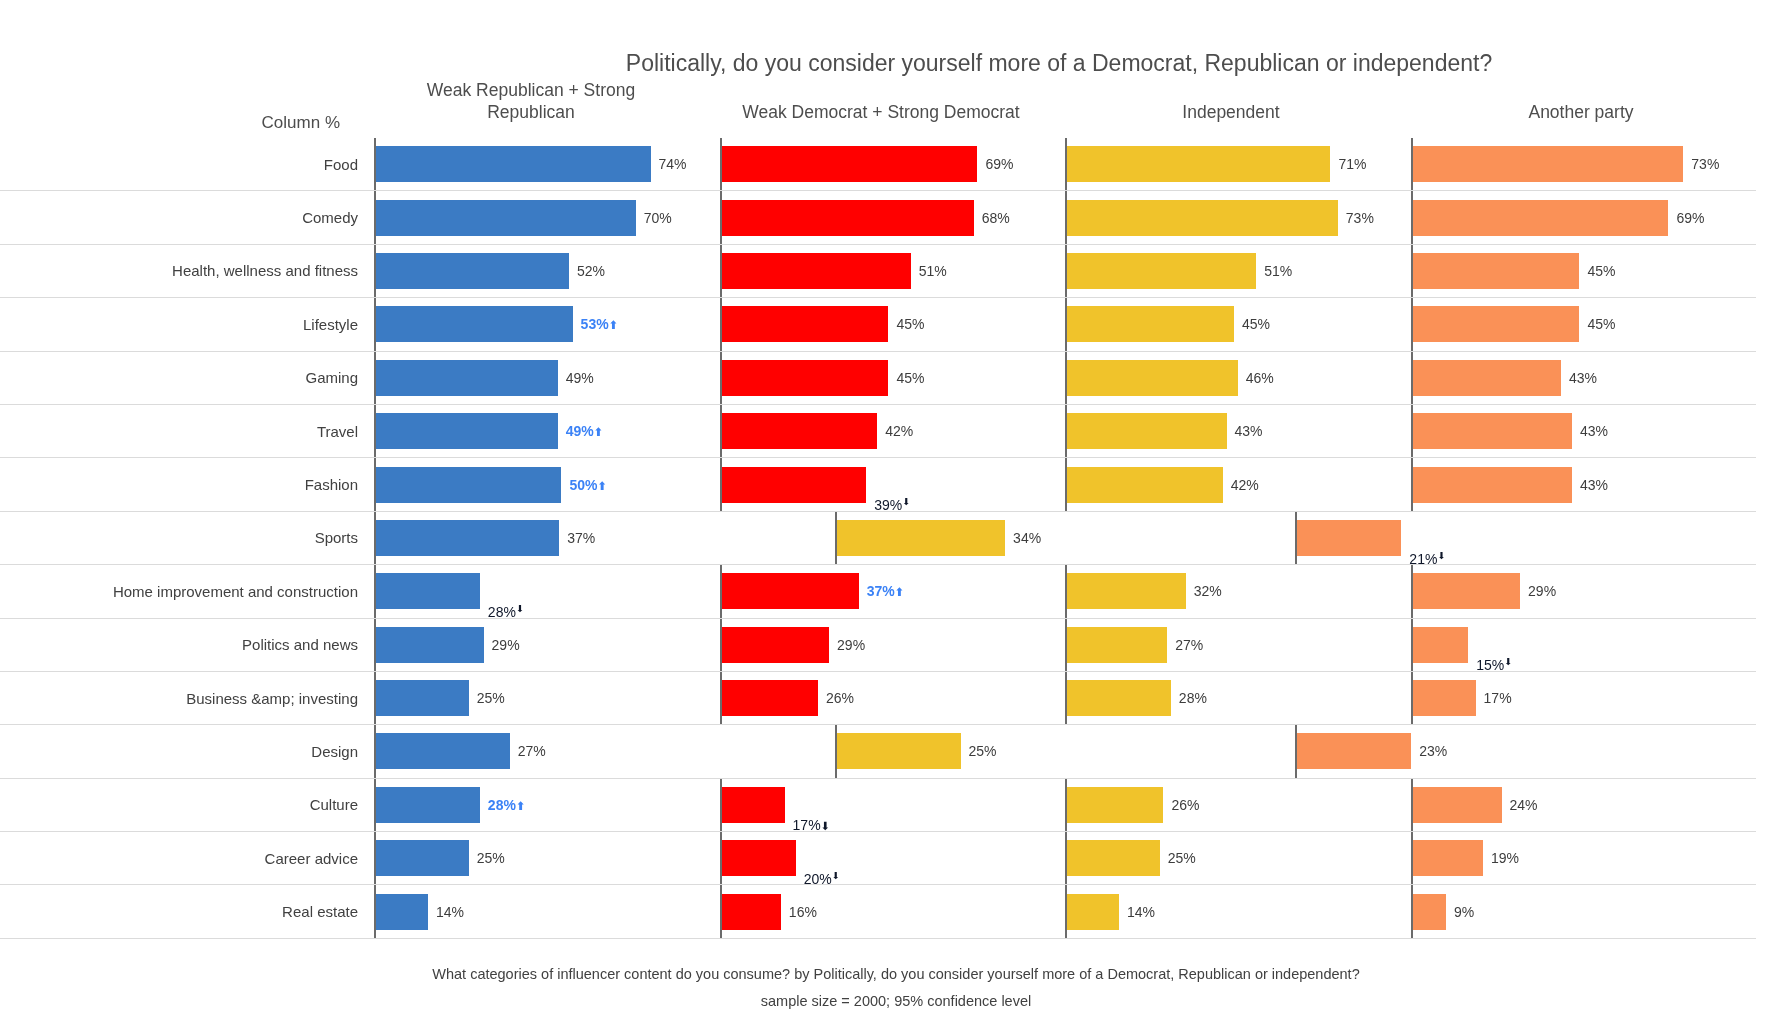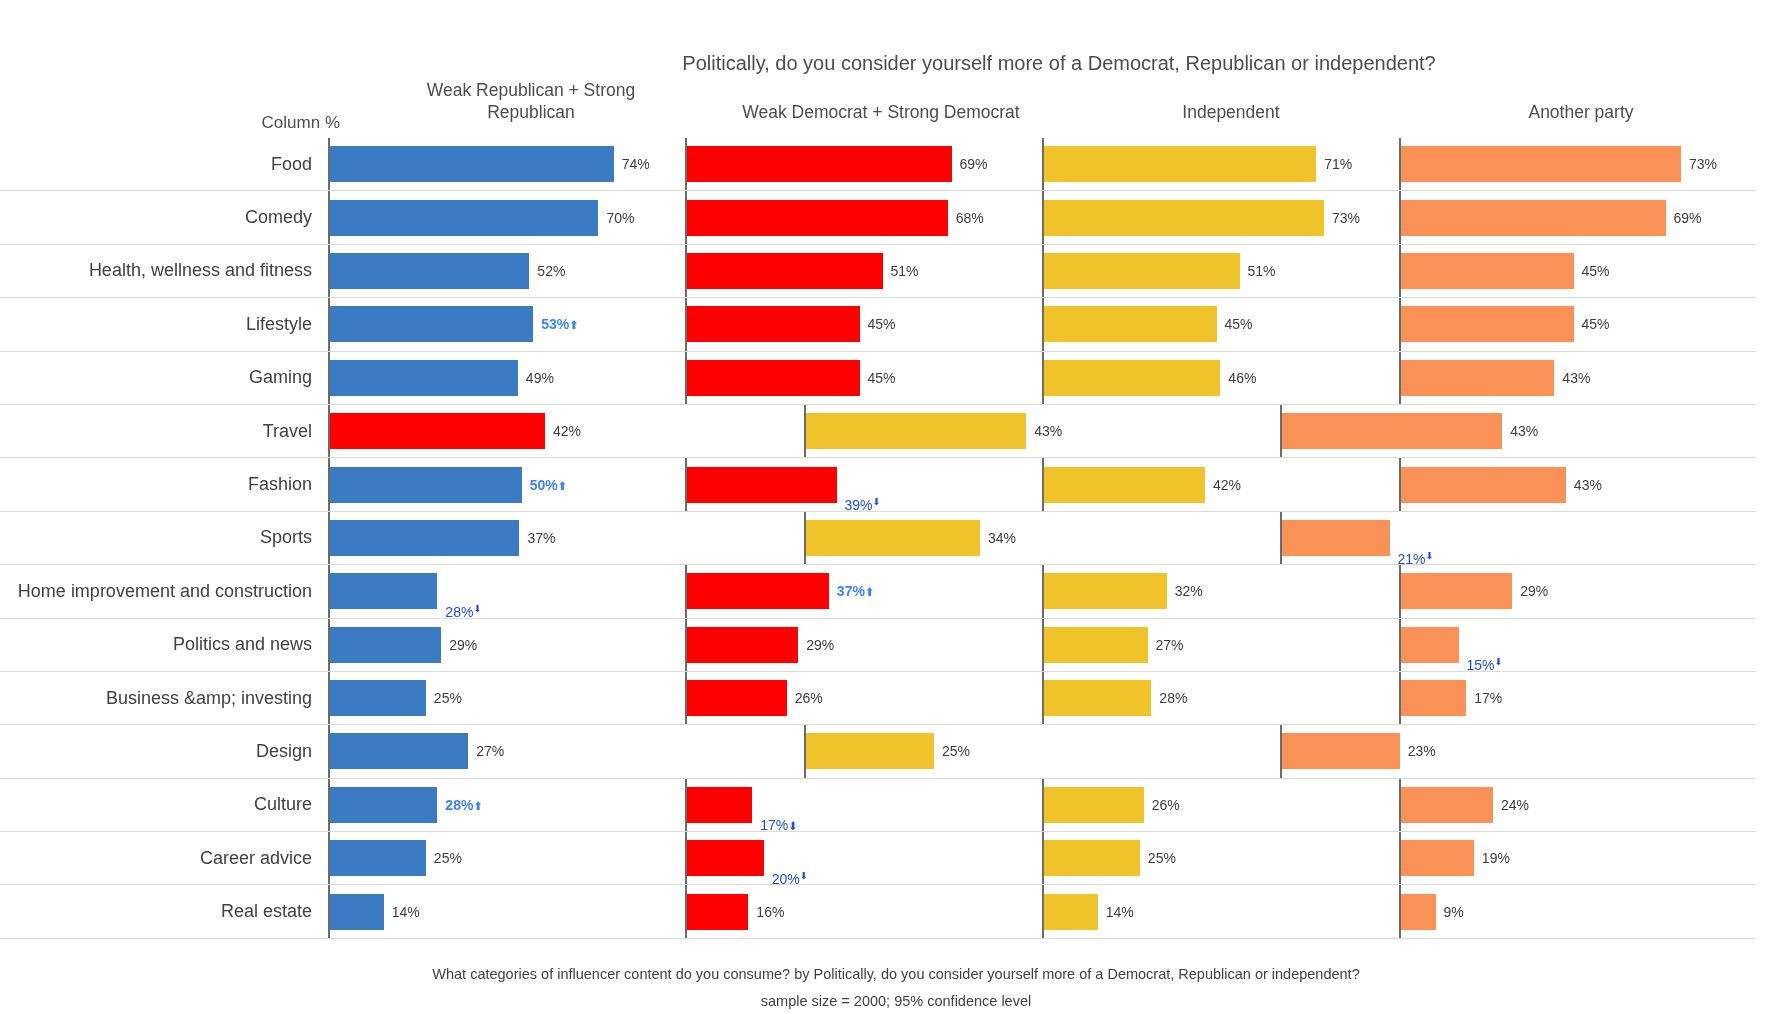--- a/index.html
+++ b/index.html
@@ -1,31 +1,31 @@
 <!DOCTYPE html>
 <html><head>
 <meta charset="utf-8">
 <style>
   html,body{margin:0;padding:0;background:#ffffff;}
   body{width:1792px;height:1014px;overflow:hidden;font-family:"Liberation Sans","DejaVu Sans",sans-serif;-webkit-font-smoothing:antialiased;}
   .chart{position:relative;width:1792px;height:1014px;background:#fff;}
-  .chart-title{margin:52px 30px 0 356px;text-align:center;font-size:20px;line-height:22px;color:#4d4d4d;}
+  .chart-title{margin:52px 30px 0 356px;text-align:center;font-size:23px;line-height:22px;color:#4d4d4d;}
   .headers{display:flex;margin-top:4px;min-height:46px;align-items:flex-end;padding-right:36px;}
   .corner-cell{width:356px;display:flex;justify-content:flex-end;align-items:flex-end;box-sizing:border-box;padding-right:16px;}
   .corner-label{font-size:17px;color:#4d4d4d;position:relative;top:9px;white-space:nowrap;text-align:center;}
   .col-header{flex:1 1 0;text-align:center;font-size:17.5px;line-height:1.3;color:#4d4d4d;}
   .col-header span{display:inline-block;max-width:290px;white-space:pre-line;}
   .rows{margin-top:14px;padding-right:36px;}
   .row{display:flex;height:53.4px;box-sizing:border-box;border-bottom:1px solid #dbdbdb;align-items:stretch;}
-  .row-label{width:328px;box-sizing:border-box;padding-right:16px;display:flex;align-items:center;justify-content:flex-end;font-size:18px;color:#414141;white-space:nowrap;}
+  .row-label{width:374px;box-sizing:border-box;padding-right:16px;display:flex;align-items:center;justify-content:flex-end;font-size:15px;color:#414141;white-space:nowrap;}
   .cell{flex:1 1 0;display:flex;align-items:center;border-left:2px solid #6b6b6b;box-sizing:border-box;min-width:0;}
   .bar{height:36px;flex:0 0 auto;}
   .val{margin-left:8px;font-size:14px;color:#3d3d3d;white-space:nowrap;}
   .val.sig-up{color:#3b82f6;font-weight:bold;}
-  .val.sig-down{color:#1d4ed8;margin-top:40px;}
+  .val.sig-down{color:#0f172a;margin-top:40px;}
   .arrow{font-size:0.82em;}
   .arrow.sup{font-size:0.68em;vertical-align:0.5em;}
   .footer{margin-top:22px;text-align:center;font-size:14.5px;line-height:27px;color:#414141;}
 </style>
 </head>
 <body>
 
 <div class="chart">
   <div class="chart-title">Politically, do you consider yourself more of a Democrat, Republican or independent?</div>
   <div class="headers">
@@ -130,20 +130,24 @@
           <span class="val">46%</span>
         </div>
         <div class="cell">
           <div class="bar" style="width: 43.2%; background: rgb(250, 145, 87);"></div>
           <span class="val">43%</span>
         </div>
       </div>
       <div class="row">
         <div class="row-label">Travel</div>
         <div class="cell">
+          <div class="bar" style="width: 52.92%; background: rgb(59, 123, 196);"></div>
+          <span class="val sig-up">49%<span class="arrow">⬆</span></span>
+        </div>
+        <div class="cell">
           <div class="bar" style="width: 45.36%; background: rgb(255, 0, 0);"></div>
           <span class="val">42%</span>
         </div>
         <div class="cell">
           <div class="bar" style="width: 46.44%; background: rgb(240, 195, 43);"></div>
           <span class="val">43%</span>
         </div>
         <div class="cell">
           <div class="bar" style="width: 46.44%; background: rgb(250, 145, 87);"></div>
           <span class="val">43%</span>

